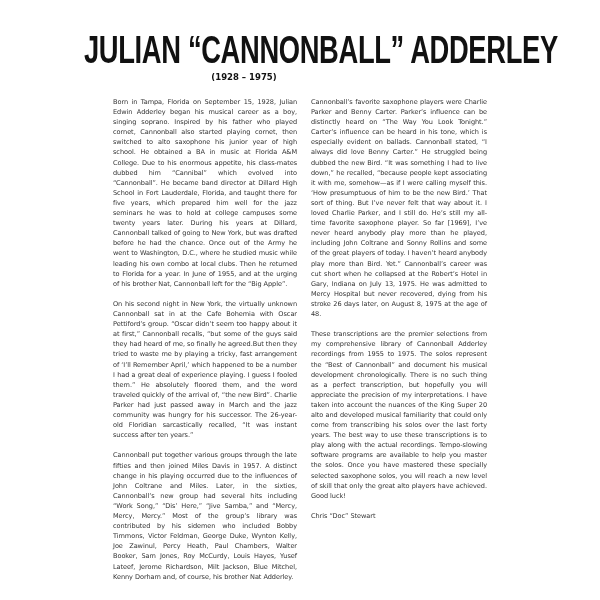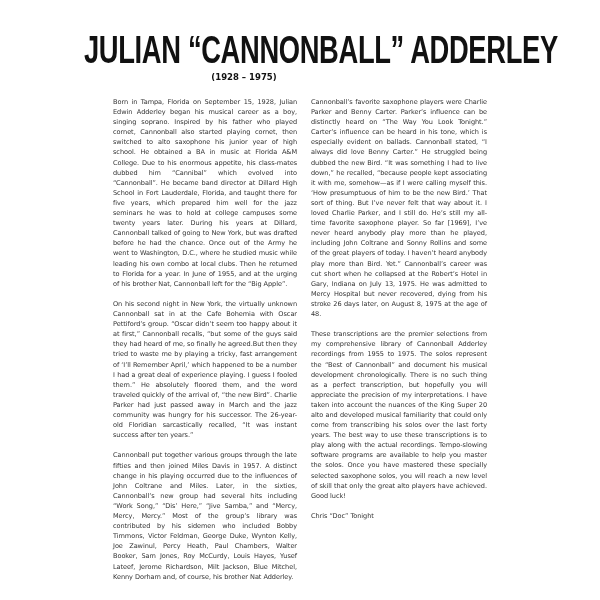--- a/index.html
+++ b/index.html
@@ -31,14 +31,14 @@
 
 <div class="col left">
   <p>Born in Tampa, Florida on September 15, 1928, Julian Edwin Adderley began his musical career as a boy, singing soprano. Inspired by his father who played cornet, Cannonball also started playing cornet, then switched to alto saxophone his junior year of high school. He obtained a BA in music at Florida A&amp;M College. Due to his enormous appetite, his class-mates dubbed him “Cannibal” which evolved into “Cannonball”. He became band director at Dillard High School in Fort Lauderdale, Florida, and taught there for five years, which prepared him well for the jazz seminars he was to hold at college campuses some twenty years later. During his years at Dillard, Cannonball talked of going to New York, but was drafted before he had the chance. Once out of the Army he went to Washington, D.C., where he studied music while leading his own combo at local clubs. Then he returned to Florida for a year. In June of 1955, and at the urging of his brother Nat, Cannonball left for the “Big Apple”.</p>
   <p>On his second night in New York, the virtually unknown Cannonball sat in at the Cafe Bohemia with Oscar Pettiford’s group. “Oscar didn’t seem too happy about it at first,” Cannonball recalls, “but some of the guys said they had heard of me, so finally he agreed.But then they tried to waste me by playing a tricky, fast arrangement of ‘I’ll Remember April,’ which happened to be a number I had a great deal of experience playing. I guess I fooled them.” He absolutely floored them, and the word traveled quickly of the arrival of, “the new Bird”. Charlie Parker had just passed away in March and the jazz community was hungry for his successor. The 26-year-old Floridian sarcastically recalled, “It was instant success after ten years.”</p>
   <p>Cannonball put together various groups through the late fifties and then joined Miles Davis in 1957. A distinct change in his playing occurred due to the influences of John Coltrane and Miles. Later, in the sixties, Cannonball’s new group had several hits including “Work Song,” “Dis’ Here,” “Jive Samba,” and “Mercy, Mercy, Mercy.” Most of the group’s library was contributed by his sidemen who included Bobby Timmons, Victor Feldman, George Duke, Wynton Kelly, Joe Zawinul, Percy Heath, Paul Chambers, Walter Booker, Sam Jones, Roy McCurdy, Louis Hayes, Yusef Lateef, Jerome Richardson, Milt Jackson, Blue Mitchel, Kenny Dorham and, of course, his brother Nat Adderley.</p>
 </div>
 
 <div class="col right">
   <p>Cannonball’s favorite saxophone players were Charlie Parker and Benny Carter. Parker’s influence can be distinctly heard on “The Way You Look Tonight.” Carter’s influence can be heard in his tone, which is especially evident on ballads. Cannonball stated, “I always did love Benny Carter.” He struggled being dubbed the new Bird. “It was something I had to live down,” he recalled, “because people kept associating it with me, somehow—as if I were calling myself this. ‘How presumptuous of him to be the new Bird.’ That sort of thing. But I’ve never felt that way about it. I loved Charlie Parker, and I still do. He’s still my all-time favorite saxophone player. So far [1969], I’ve never heard anybody play more than he played, including John Coltrane and Sonny Rollins and some of the great players of today. I haven’t heard anybody play more than Bird. Yet.” Cannonball’s career was cut short when he collapsed at the Robert’s Hotel in Gary, Indiana on July 13, 1975. He was admitted to Mercy Hospital but never recovered, dying from his stroke 26 days later, on August 8, 1975 at the age of 48.</p>
   <p>These transcriptions are the premier selections from my comprehensive library of Cannonball Adderley recordings from 1955 to 1975. The solos represent the “Best of Cannonball” and document his musical development chronologically. There is no such thing as a perfect transcription, but hopefully you will appreciate the precision of my interpretations. I have taken into account the nuances of the King Super 20 alto and developed musical familiarity that could only come from transcribing his solos over the last forty years. The best way to use these transcriptions is to play along with the actual recordings. Tempo-slowing software programs are available to help you master the solos. Once you have mastered these specially selected saxophone solos, you will reach a new level of skill that only the great alto players have achieved. Good luck!</p>
-  <p>Chris “Doc” Tonight</p>
+  <p>Chris “Doc” Stewart</p>
 </div>
 
 </body></html>

